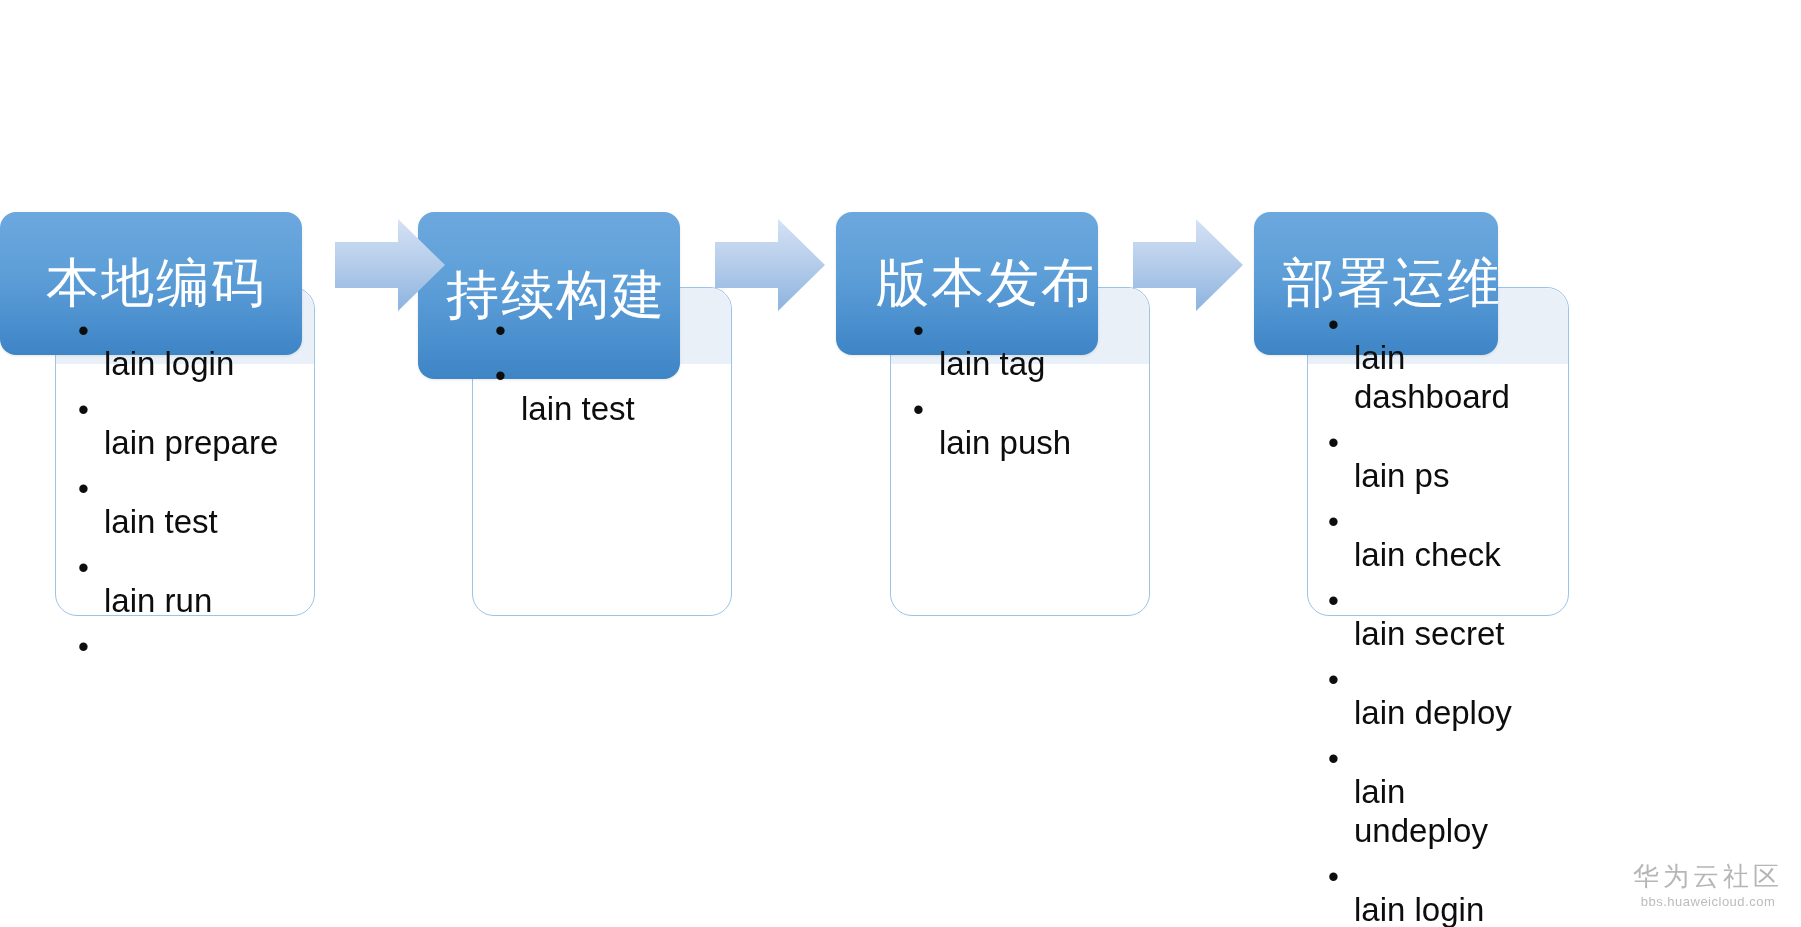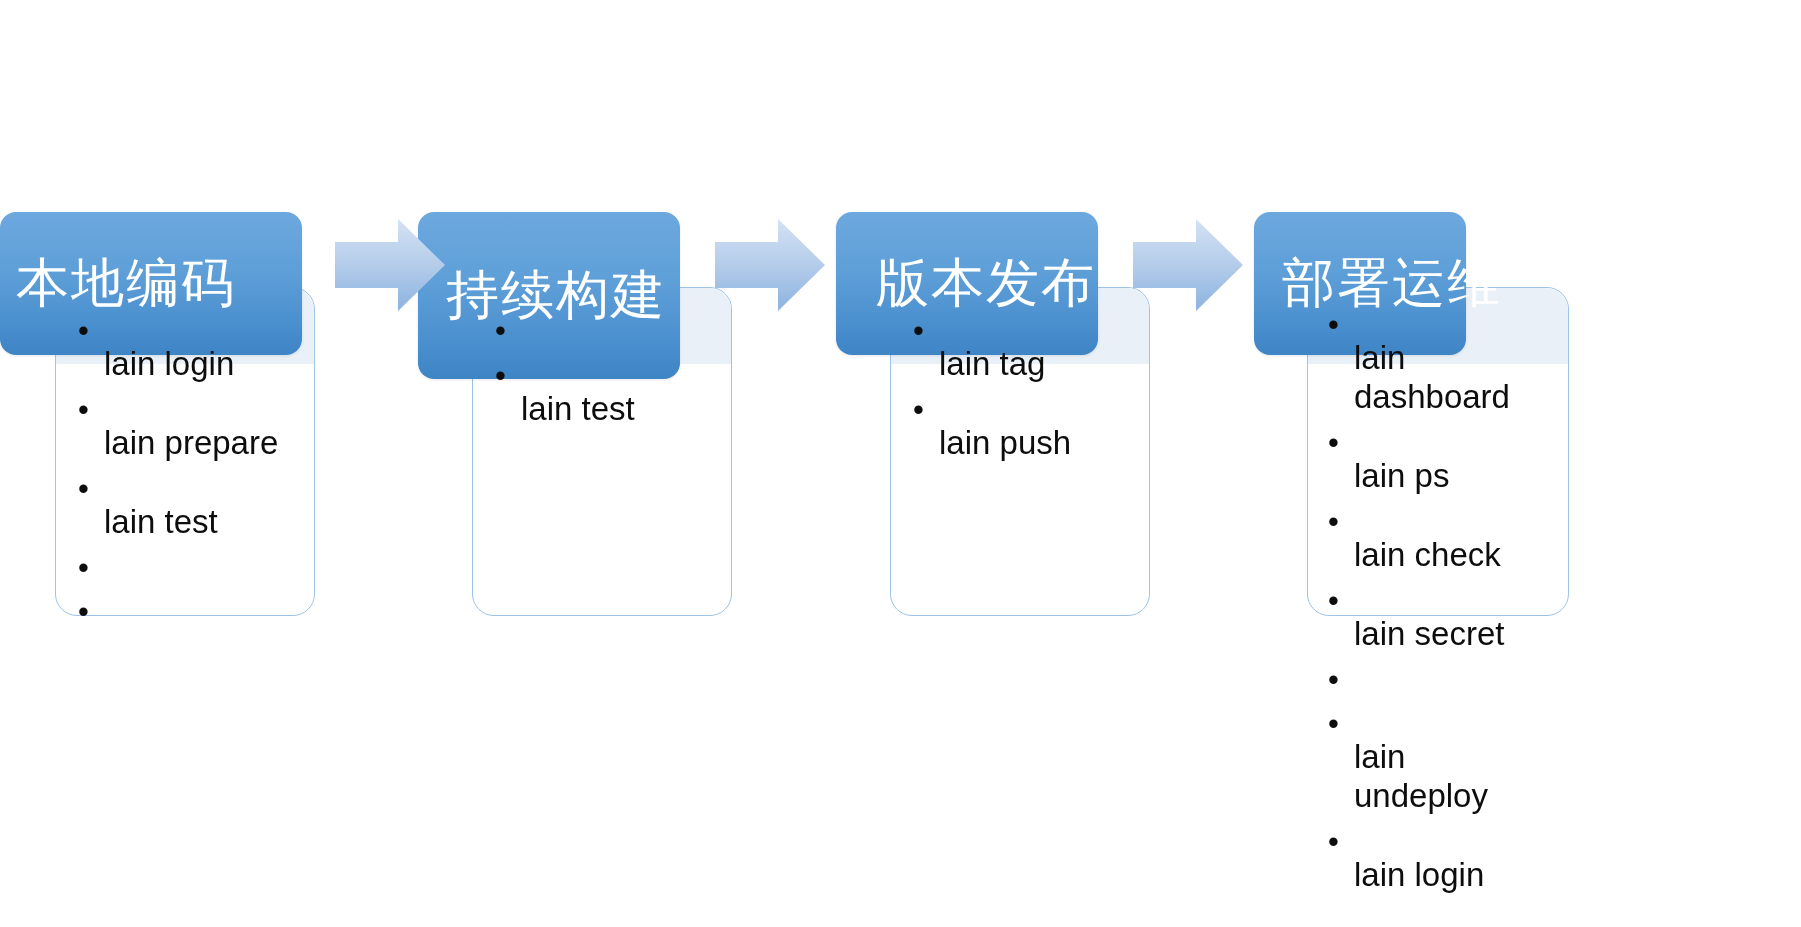--- a/index.html
+++ b/index.html
@@ -134,38 +134,39 @@
 </style>
 </head>
 <body>
 
 <div id="canvas">
 
   <div class="stage">
     <div class="card" style="left:55px; top:287px; width:260px; height:329px;">
       <div class="card-band" style="width:258px;"></div>
     </div>
-    <div class="header" style="left:0px; top:212px; width:302px; height:143px; padding-left:16px;">
+    <div class="header" style="left:0px; top:212px; width:302px; height:143px; padding-left:46px;">
       <span class="header-label">本地编码</span>
     </div>
     <ul class="list" style="left:78px; top:313px; width:240px;">
       <li>
         <span class="bullet">•</span>
         <span class="li-text">lain login</span>
       </li>
       <li>
         <span class="bullet">•</span>
         <span class="li-text">lain prepare</span>
       </li>
       <li>
         <span class="bullet">•</span>
         <span class="li-text">lain test</span>
       </li>
       <li>
         <span class="bullet">•</span>
+        <span class="li-text">lain run</span>
       </li>
       <li>
         <span class="bullet">•</span>
       </li>
     </ul>
   </div>
 
   <div class="arrow" style="left:335px; top:215px; width:110px; height:100px;">
     <svg width="110" height="100" viewBox="0 0 110 100">
       <defs>
@@ -239,21 +240,21 @@
         </linearGradient>
       </defs>
       <polygon points="0,27 63,27 63,4 110,50 63,96 63,73 0,73" fill="url(#ag3)"></polygon>
     </svg>
   </div>
 
   <div class="stage">
     <div class="card" style="left:1307px; top:287px; width:262px; height:329px;">
       <div class="card-band" style="width:260px;"></div>
     </div>
-    <div class="header" style="left:1254px; top:212px; width:212px; height:143px; padding-left:28px;">
+    <div class="header" style="left:1254px; top:212px; width:244px; height:143px; padding-left:28px;">
       <span class="header-label">部署运维</span>
     </div>
     <ul class="list" style="left:1328px; top:307px; width:212px;">
       <li>
         <span class="bullet">•</span>
         <span class="li-text">lain dashboard</span>
       </li>
       <li>
         <span class="bullet">•</span>
         <span class="li-text">lain ps</span>
@@ -261,26 +262,31 @@
       <li>
         <span class="bullet">•</span>
         <span class="li-text">lain check</span>
       </li>
       <li>
         <span class="bullet">•</span>
         <span class="li-text">lain secret</span>
       </li>
       <li>
         <span class="bullet">•</span>
+        <span class="li-text">lain deploy</span>
       </li>
       <li>
         <span class="bullet">•</span>
         <span class="li-text">lain undeploy</span>
       </li>
       <li>
         <span class="bullet">•</span>
         <span class="li-text">lain login</span>
       </li>
     </ul>
   </div>
 
+  <div class="watermark">
+    <div class="wm-main">华为云社区</div>
+    <div class="wm-sub">bbs.huaweicloud.com</div>
+  </div>
 
 </div>
 
 </body></html>

